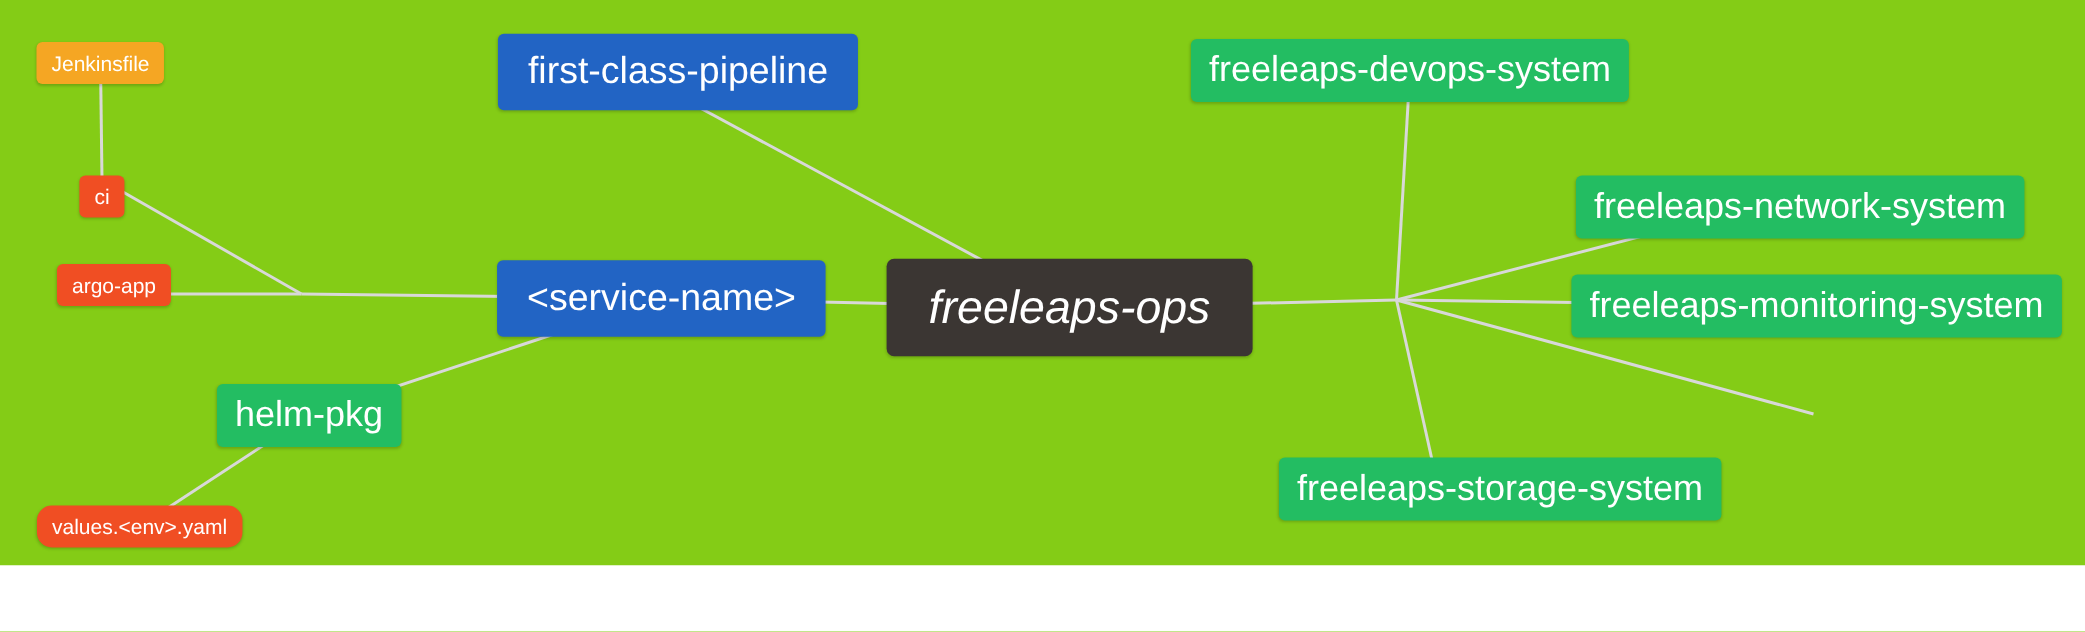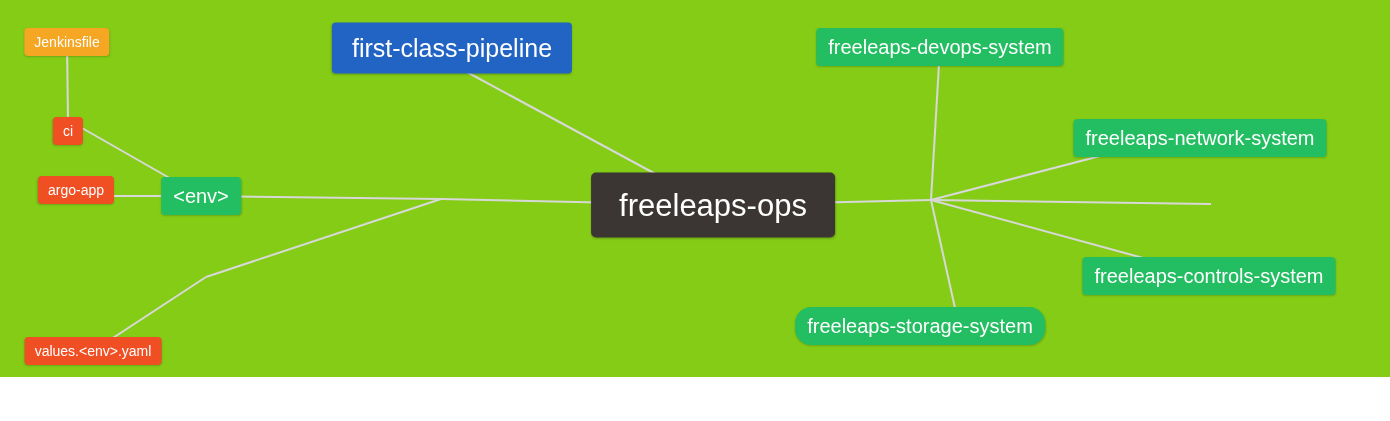--- a/index.html
+++ b/index.html
@@ -37,34 +37,34 @@
     box-shadow: 0 1px 2px rgba(0,0,0,0.18);
     cursor: pointer;
     line-height: 1;
     text-align: center;
   }
   .node-sm {
     font-size: 14px;
     padding: 7px 10px;
   }
   .node-md {
-    font-size: 20px;
+    font-size: 24px;
     padding: 9px 12px;
   }
   .node-lg {
     font-size: 25px;
     padding: 13px 20px;
   }
   .node-xl {
     font-size: 31px;
     padding: 17px 28px;
     border-radius: 5px;
   }
   .c-blue   { background: var(--blue,   #2264c4); }
-  .c-dark   { background: var(--dark,   #3b3633); }
+  .c-dark   { background: var(--dark,   #3b3633); font-style: italic; }
   .c-green  { background: var(--green,  #23bd62); }
   .c-orange { background: var(--orange, #f5a623); }
   .c-red    { background: var(--red,    #f04e23); }
 </style>
 </head>
 <body>
 
 <div class="canvas">
 
   <svg class="edges" width="1390" height="421">
@@ -80,22 +80,23 @@
     <line x1="931" y1="200" x2="940" y2="47"></line>
     <line x1="931" y1="200" x2="1200" y2="130"></line>
     <line x1="931" y1="200" x2="1211" y2="204"></line>
     <line x1="931" y1="200" x2="1209" y2="276"></line>
     <line x1="931" y1="200" x2="959" y2="326"></line>
   </svg>
 
   <div class="node node-sm c-orange" style="left:67px;  top:42px;">Jenkinsfile</div>
   <div class="node node-sm c-red" style="left:68px;  top:120px;margin-top:11px;">ci</div>
   <div class="node node-sm c-red" style="left:76px;  top:190px;">argo-app</div>
-  <div class="node node-md c-green" style="left:201px; top:196px;">&lt;env&gt;</div>
-  <div class="node node-sm c-red" style="left:93px;  top:351px;">values.&lt;env&gt;.yaml</div>
+  <div class="node node-md c-green" style="left:206px; top:277px;">helm-pkg</div>
+  <div class="node node-sm c-red" style="left:93px;  top:351px;border-radius:10px;">values.&lt;env&gt;.yaml</div>
   <div class="node node-lg c-blue" style="left:452px; top:48px;">first-class-pipeline</div>
+  <div class="node node-lg c-blue" style="left:441px; top:199px;">&lt;service-name&gt;</div>
   <div class="node node-xl c-dark" style="left:713px; top:205px;">freeleaps-ops</div>
   <div class="node node-md c-green" style="left:940px; top:47px;">freeleaps-devops-system</div>
   <div class="node node-md c-green" style="left:1200px;top:138px;">freeleaps-network-system</div>
-  <div class="node node-md c-green" style="left:1209px;top:276px;">freeleaps-controls-system</div>
-  <div class="node node-md c-green" style="left:920px; top:326px;border-radius:16px;">freeleaps-storage-system</div>
+  <div class="node node-md c-green" style="left:1211px;top:204px;">freeleaps-monitoring-system</div>
+  <div class="node node-md c-green" style="left:1000px; top:326px;">freeleaps-storage-system</div>
 
 </div>
 
 </body></html>

